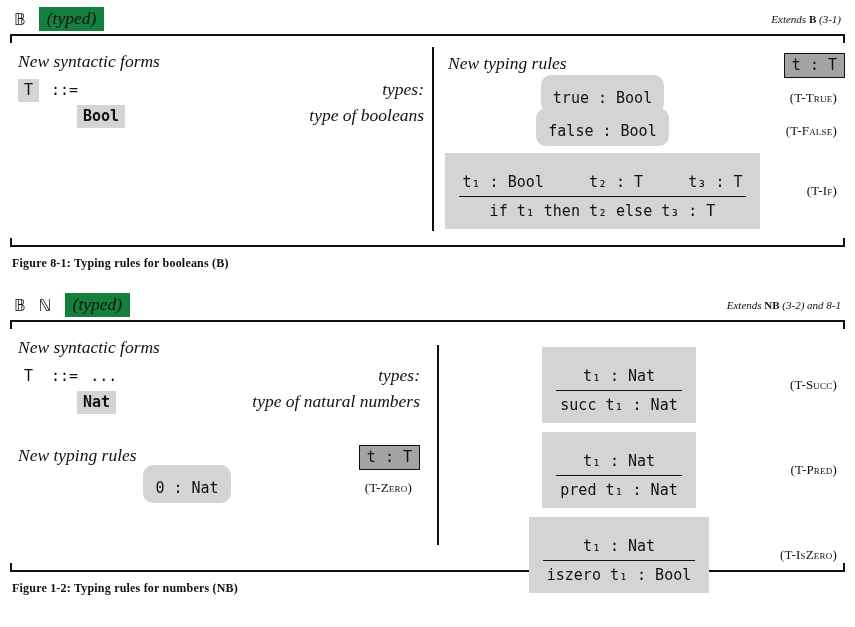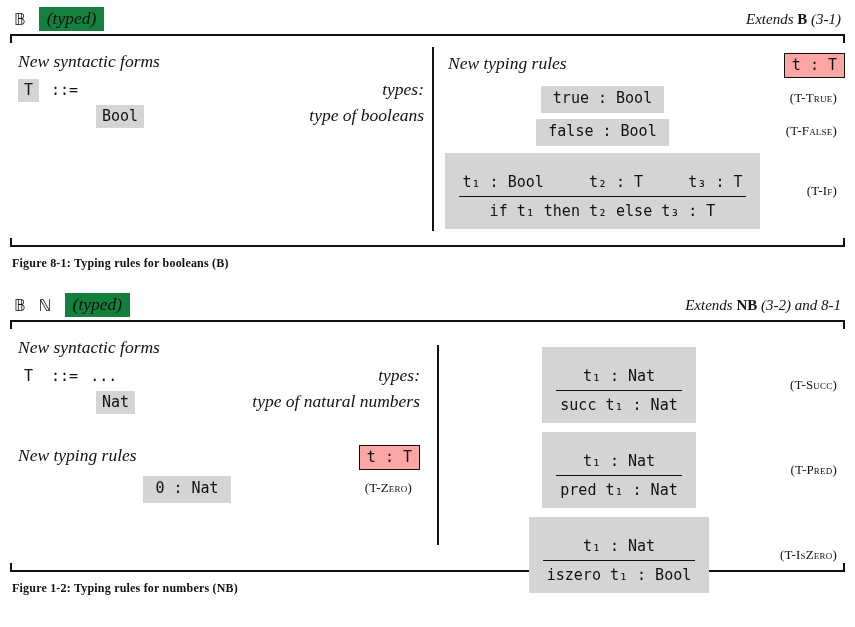--- a/index.html
+++ b/index.html
@@ -26,21 +26,21 @@
     font-family: "DejaVu Sans", sans-serif;
     font-size: 16px;
     letter-spacing: 4px;
   }
   .tag-hl {
     font-style: italic;
     font-size: 17.5px;
     background: #15803d;
     padding: 1px 8px 2px 8px;
   }
-  .fig-extends { font-size: 15px; }
+  .fig-extends { font-size: 11px; }
   .fig-extends .it { font-style: italic; }
   .fig-extends .subject { font-weight: bold; font-style: normal; }
 
   
   .rule-top {
     height: 9px;
     border-top: 2px solid #111;
     border-left: 2px solid #111;
     border-right: 2px solid #111;
   }
@@ -66,44 +66,44 @@
   .fig2 .col-right { padding-top: 18px; }
 
   .it-label { font-style: italic; font-size: 17.5px; }
 
   .mono, .code {
     font-family: "DejaVu Sans Mono", monospace;
     font-size: 15px;
   }
   .hl { background: #d4d4d4; }
   .code-tok { padding: 2px 6px 3px 6px; }
-  .axiom { padding: 3px 12px 6px 12px; }
+  .axiom { padding: 14px 12px 6px 12px; border-radius: 10px; }
 
   .gram-row {
     display: flex;
     justify-content: space-between;
     align-items: baseline;
     margin-top: 7px;
   }
   .gram-left { display: flex; align-items: baseline; }
   .gram-op { margin-left: 12px; }
   .gram-ellipsis { margin-left: 12px; }
   .alt-row { margin-top: 3px; }
-  .alt-indent { margin-left: 78px; }
+  .alt-indent { margin-left: 59px; font-weight: bold; }
 
   .rules-head {
     display: flex;
     justify-content: space-between;
     align-items: flex-start;
     padding-right: 0;
   }
   .judgement-box {
     border: 1.5px solid #111;
     padding: 2px 7px 3px 7px;
-    background: #fca5a5;
+    background: #a3a3a3;
   }
 
   .rule-row { position: relative; display: flex; justify-content: center; align-items: center; }
   .rule-name {
     position: absolute;
     right: 8px;
     top: 50%;
     transform: translateY(-50%);
     font-variant: small-caps;
     font-size: 13px;

